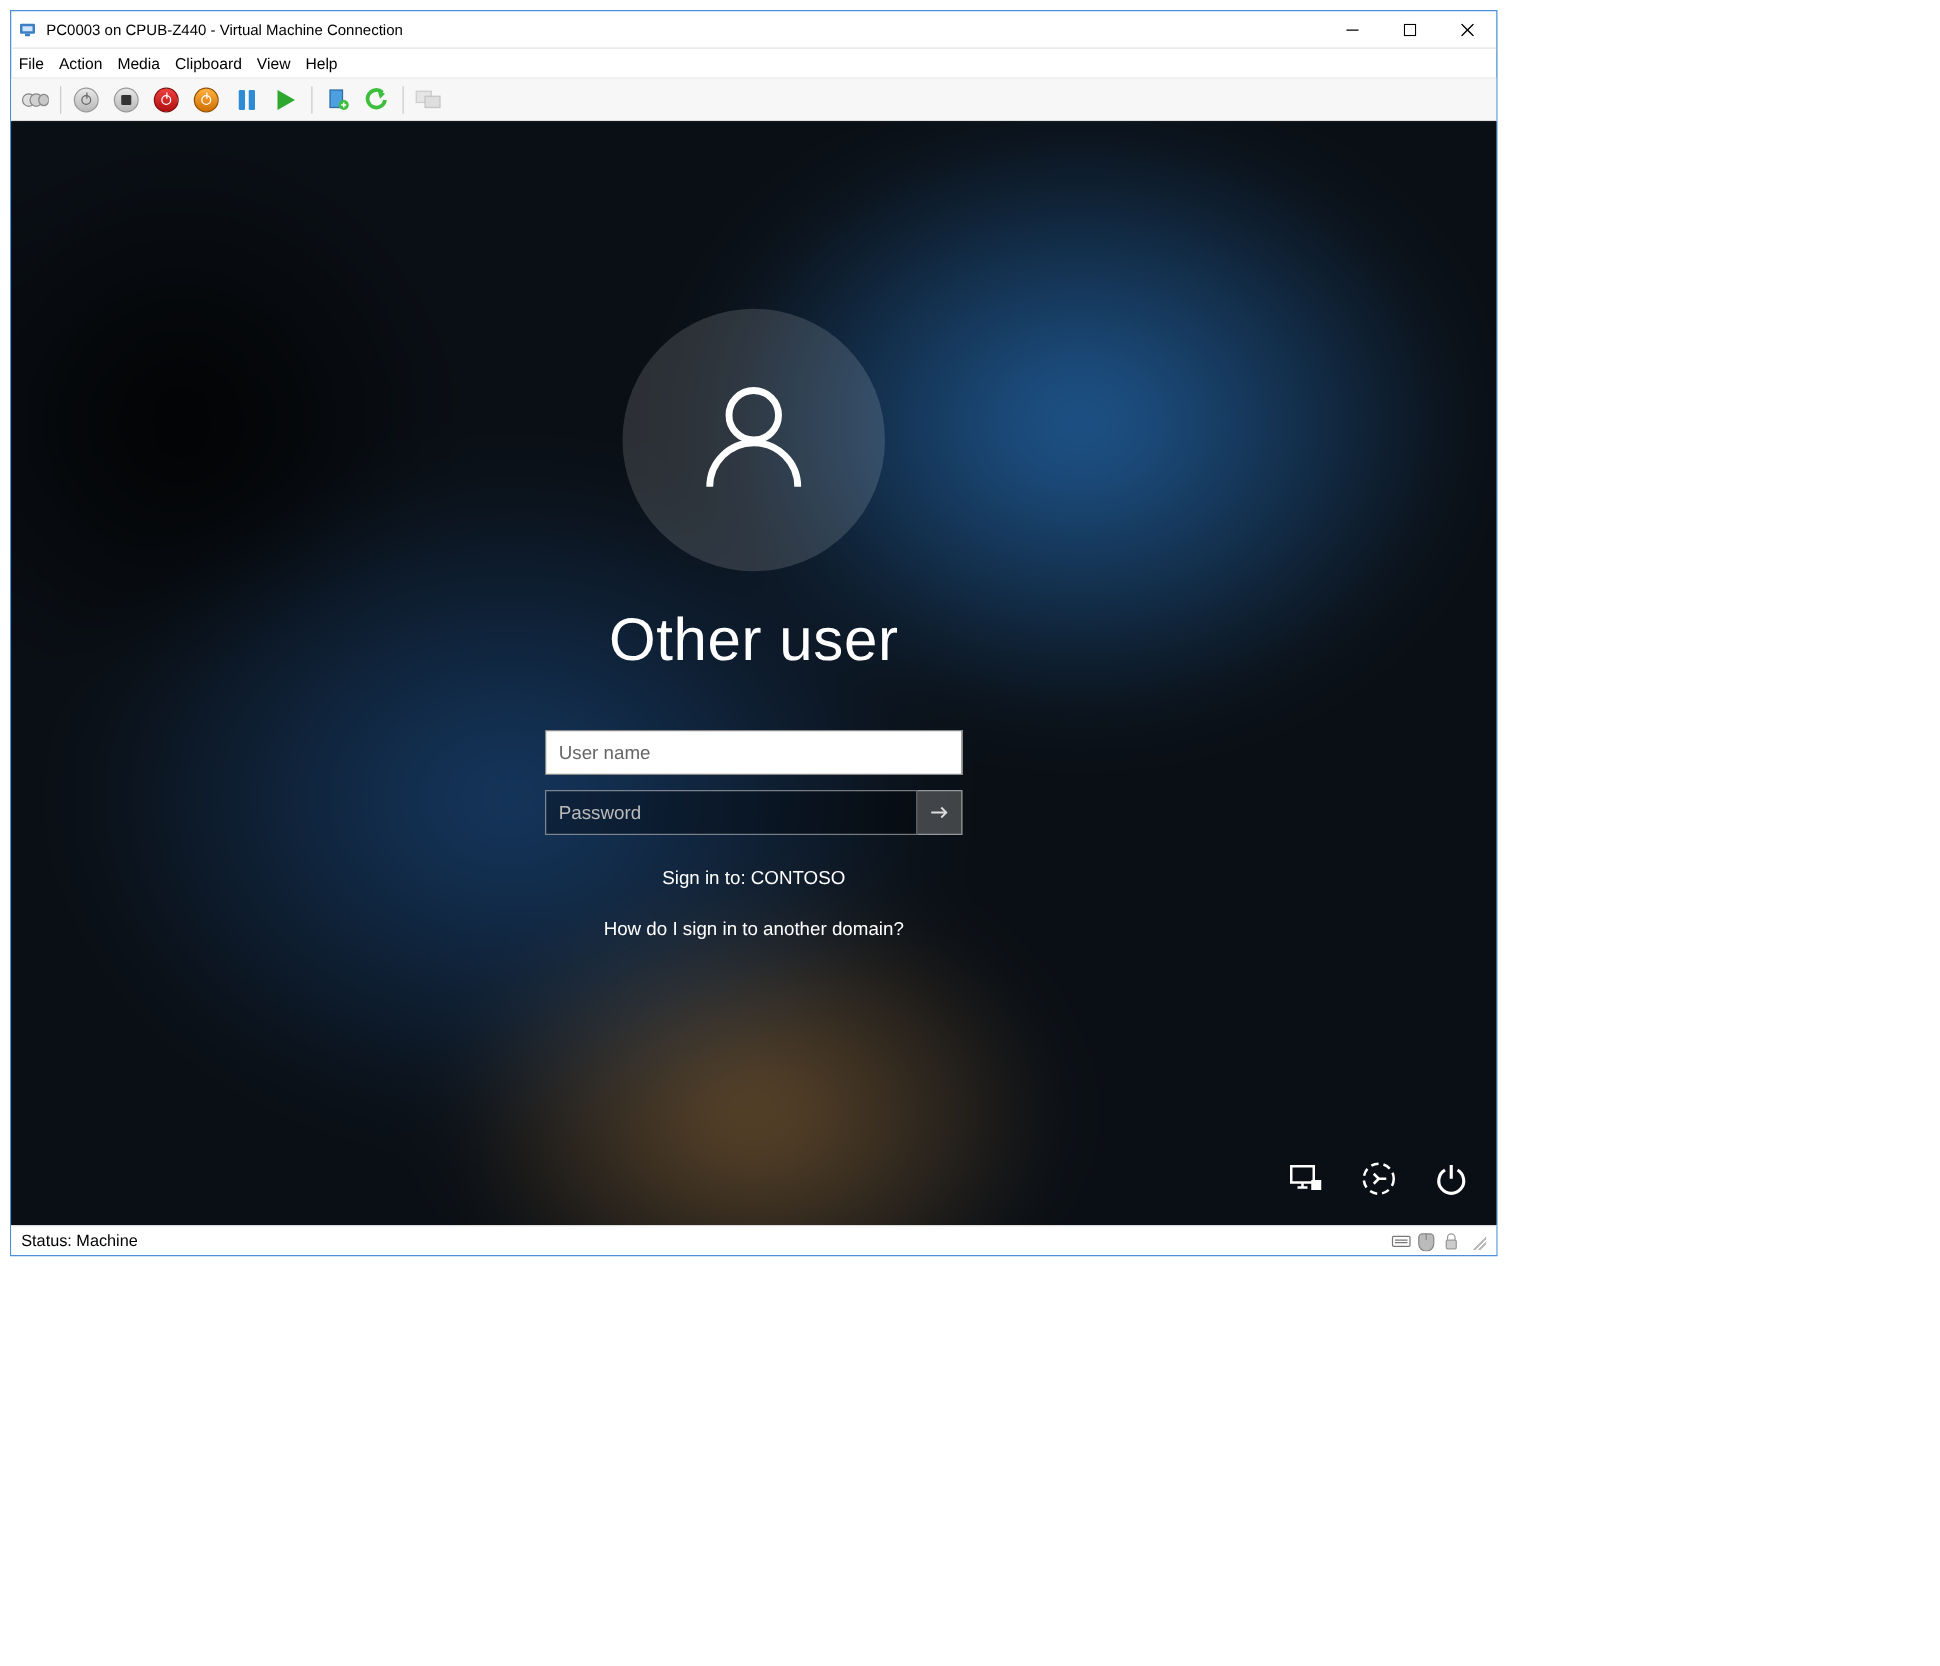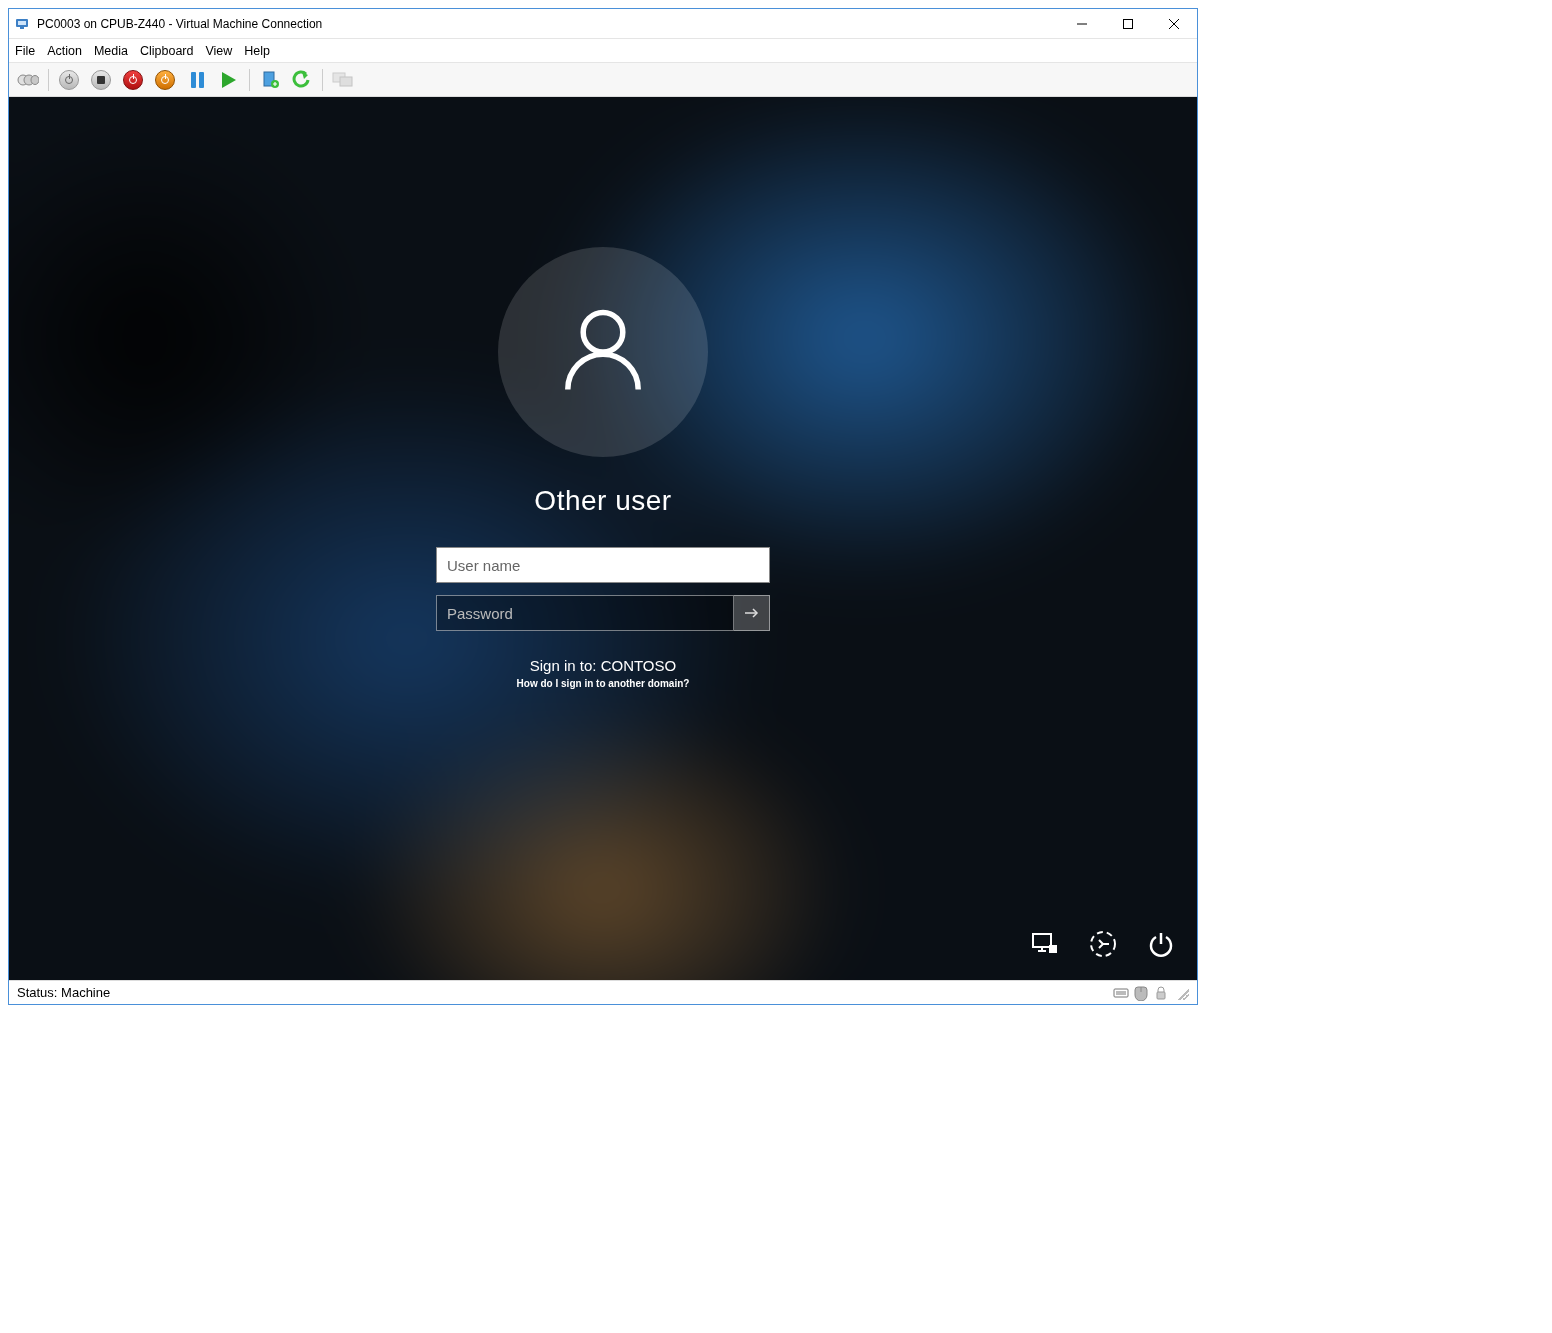--- a/index.html
+++ b/index.html
@@ -107,24 +107,24 @@
     color: #fff;
   }
   .avatar {
     width: 210px; height: 210px; border-radius: 50%;
     background: rgba(255,255,255,0.14);
     display:flex;align-items:center;justify-content:center;
     margin-bottom: 28px;
   }
   .avatar svg { width: 110px; height: 110px; stroke:#fff; stroke-width:5; fill:none; }
   .username-label {
-    font-size: 28px;
+    font-size: 48px;
     font-weight: 300;
     letter-spacing: 0.5px;
-    margin-bottom: 30px;
+    margin-bottom: 44px;
   }
   .input-row { display:flex; margin-bottom: 12px; justify-content: center; }
   .textbox {
     width: 334px; height: 36px;
     background: #fff; border: 1px solid #888;
     font-size: 15px; padding: 0 10px; color:#000;
     outline: none;
   }
   .textbox::placeholder{color:#666;}
   .pw-box {
@@ -137,21 +137,21 @@
   .pw-box::placeholder{color:#bbb;}
   .go-btn {
     width: 36px; height: 36px;
     background: rgba(120,120,120,0.5);
     border: 1px solid rgba(255,255,255,0.45);
     border-left:none;
     display:flex;align-items:center;justify-content:center;
     color:#ddd;
   }
   .hint-text { font-size: 15px; margin-top: 14px; text-align: center; }
-  .hint-link { font-size: 10px; margin-top: 4px; cursor: default; font-weight: bold; }
+  .hint-link { font-size: 15px; margin-top: 24px; cursor: default; }
 
   .corner-icons {
     position:absolute; right:22px; bottom:18px;
     display:flex; gap:30px; align-items:center;
   }
   .corner-icons .c-icon { color:#fff; }
 
   
   .statusbar {
     height: 24px;

